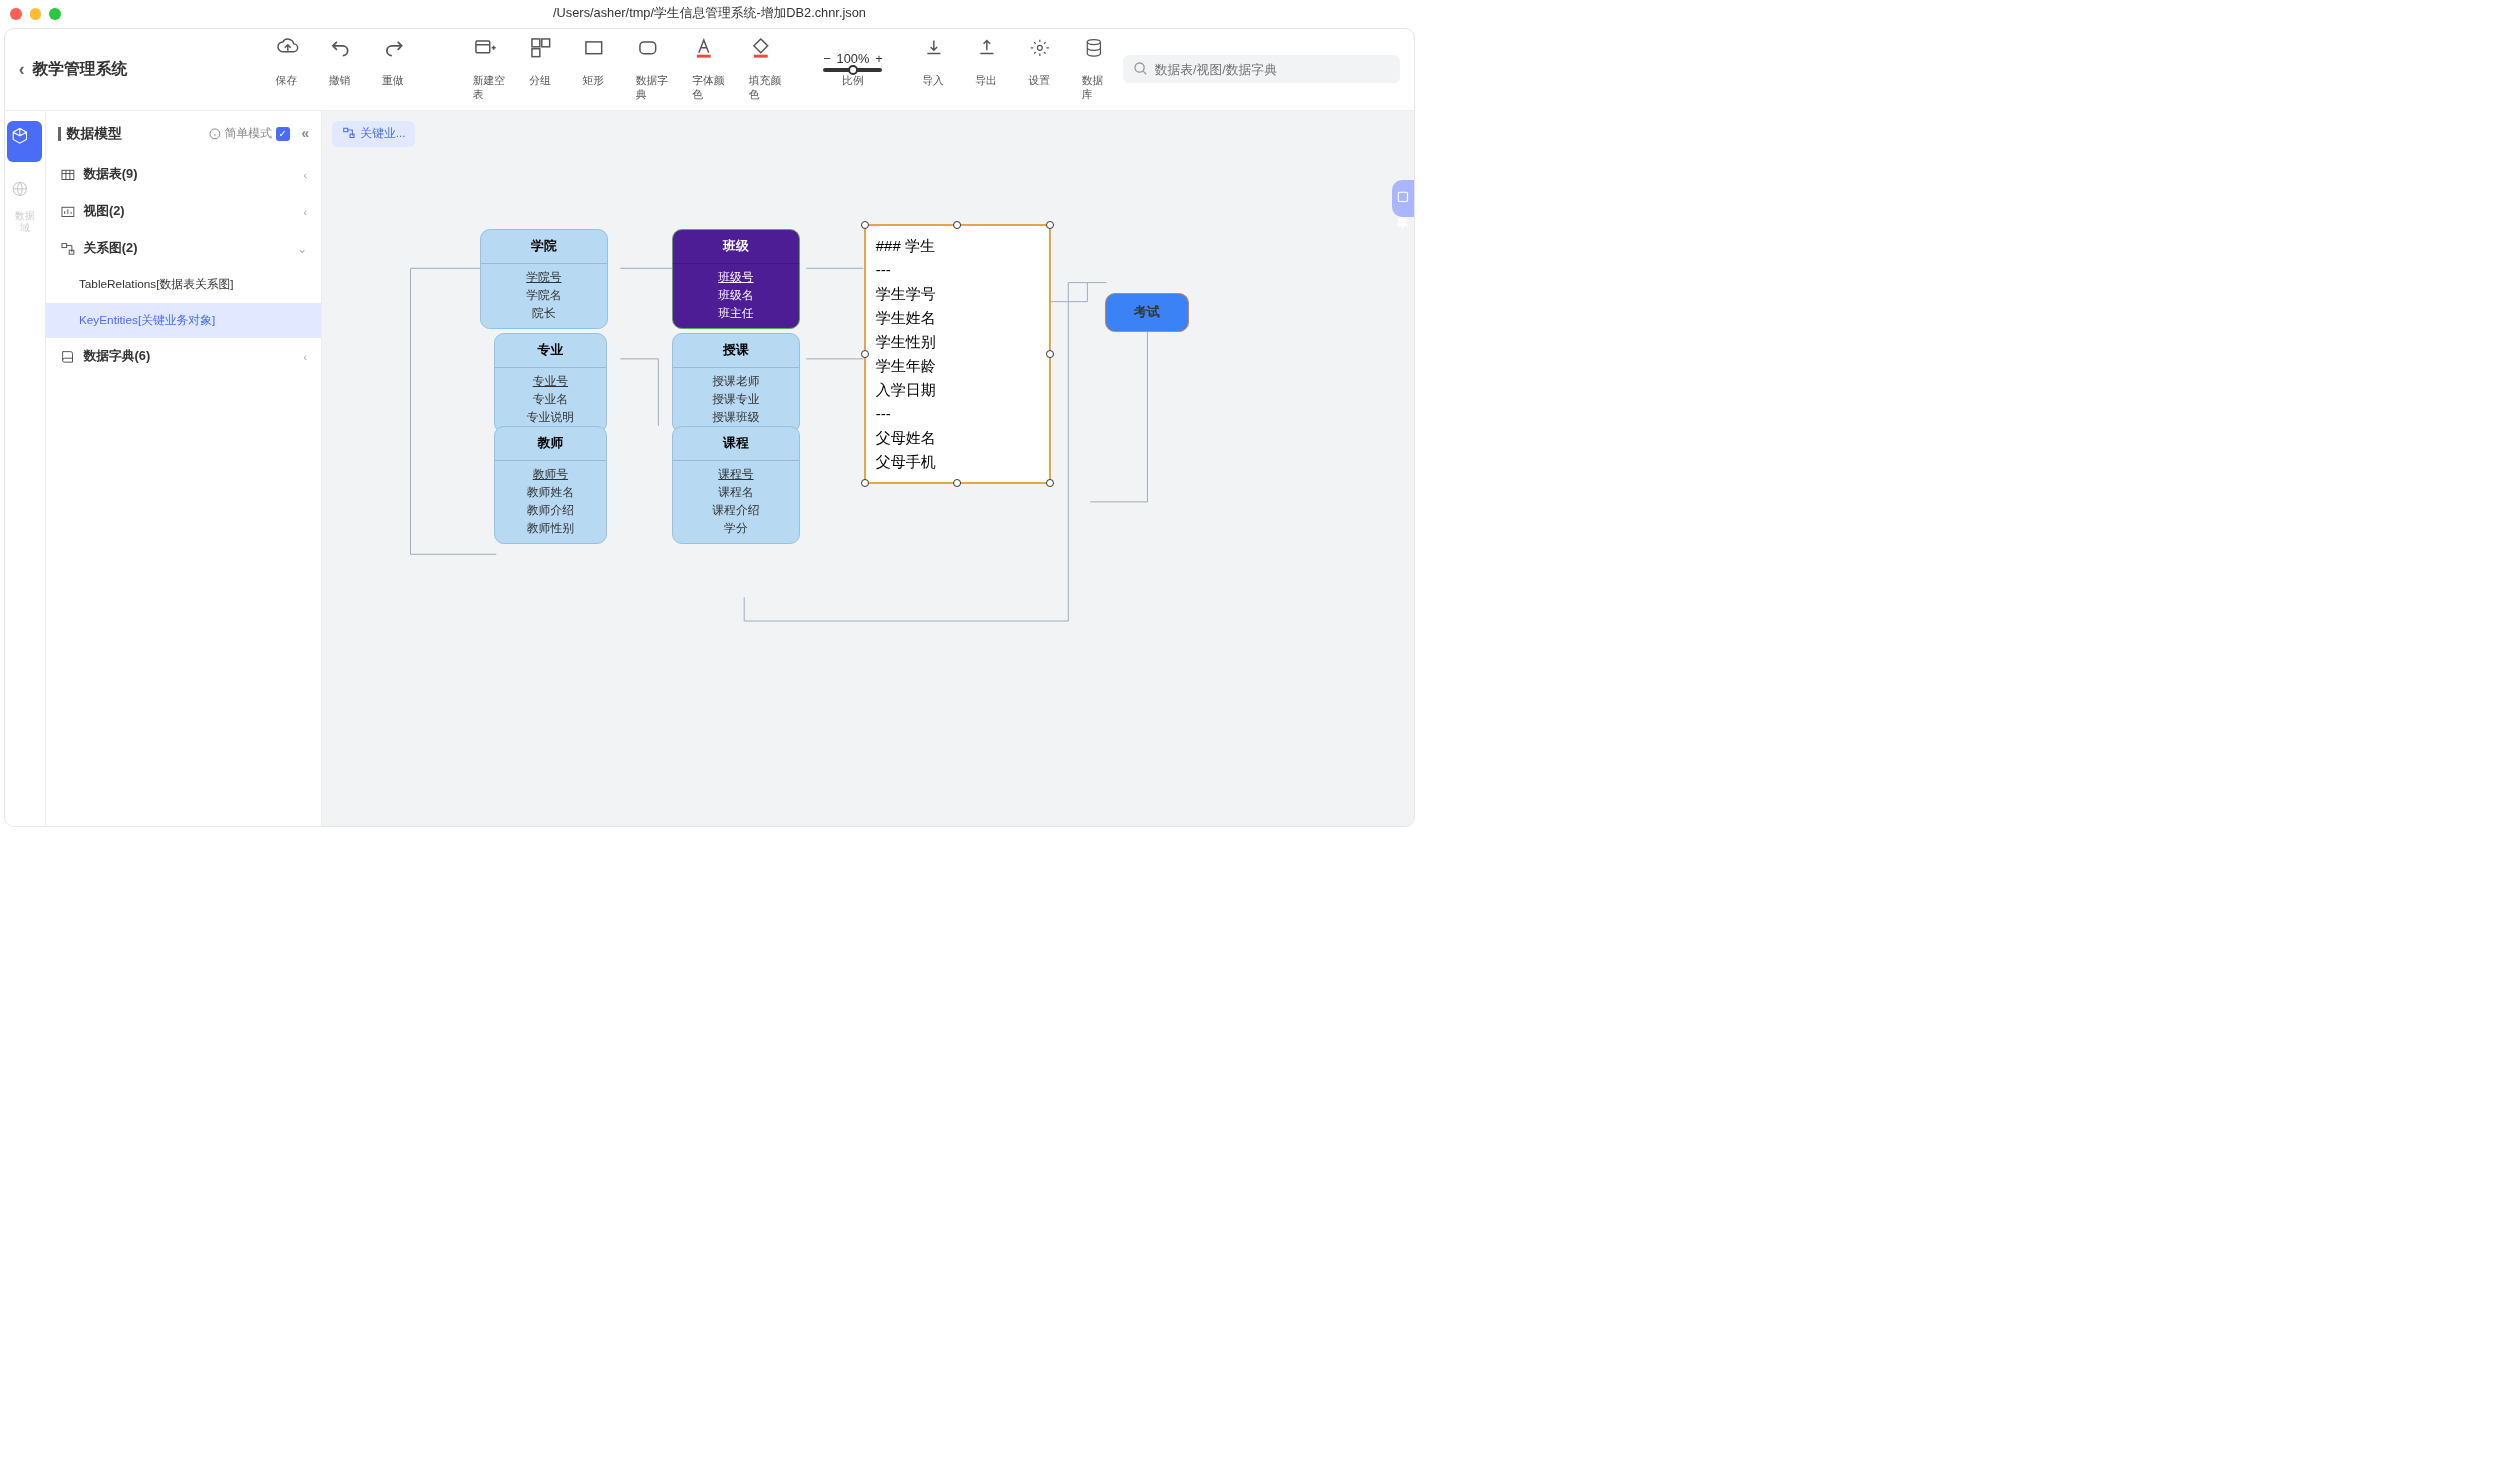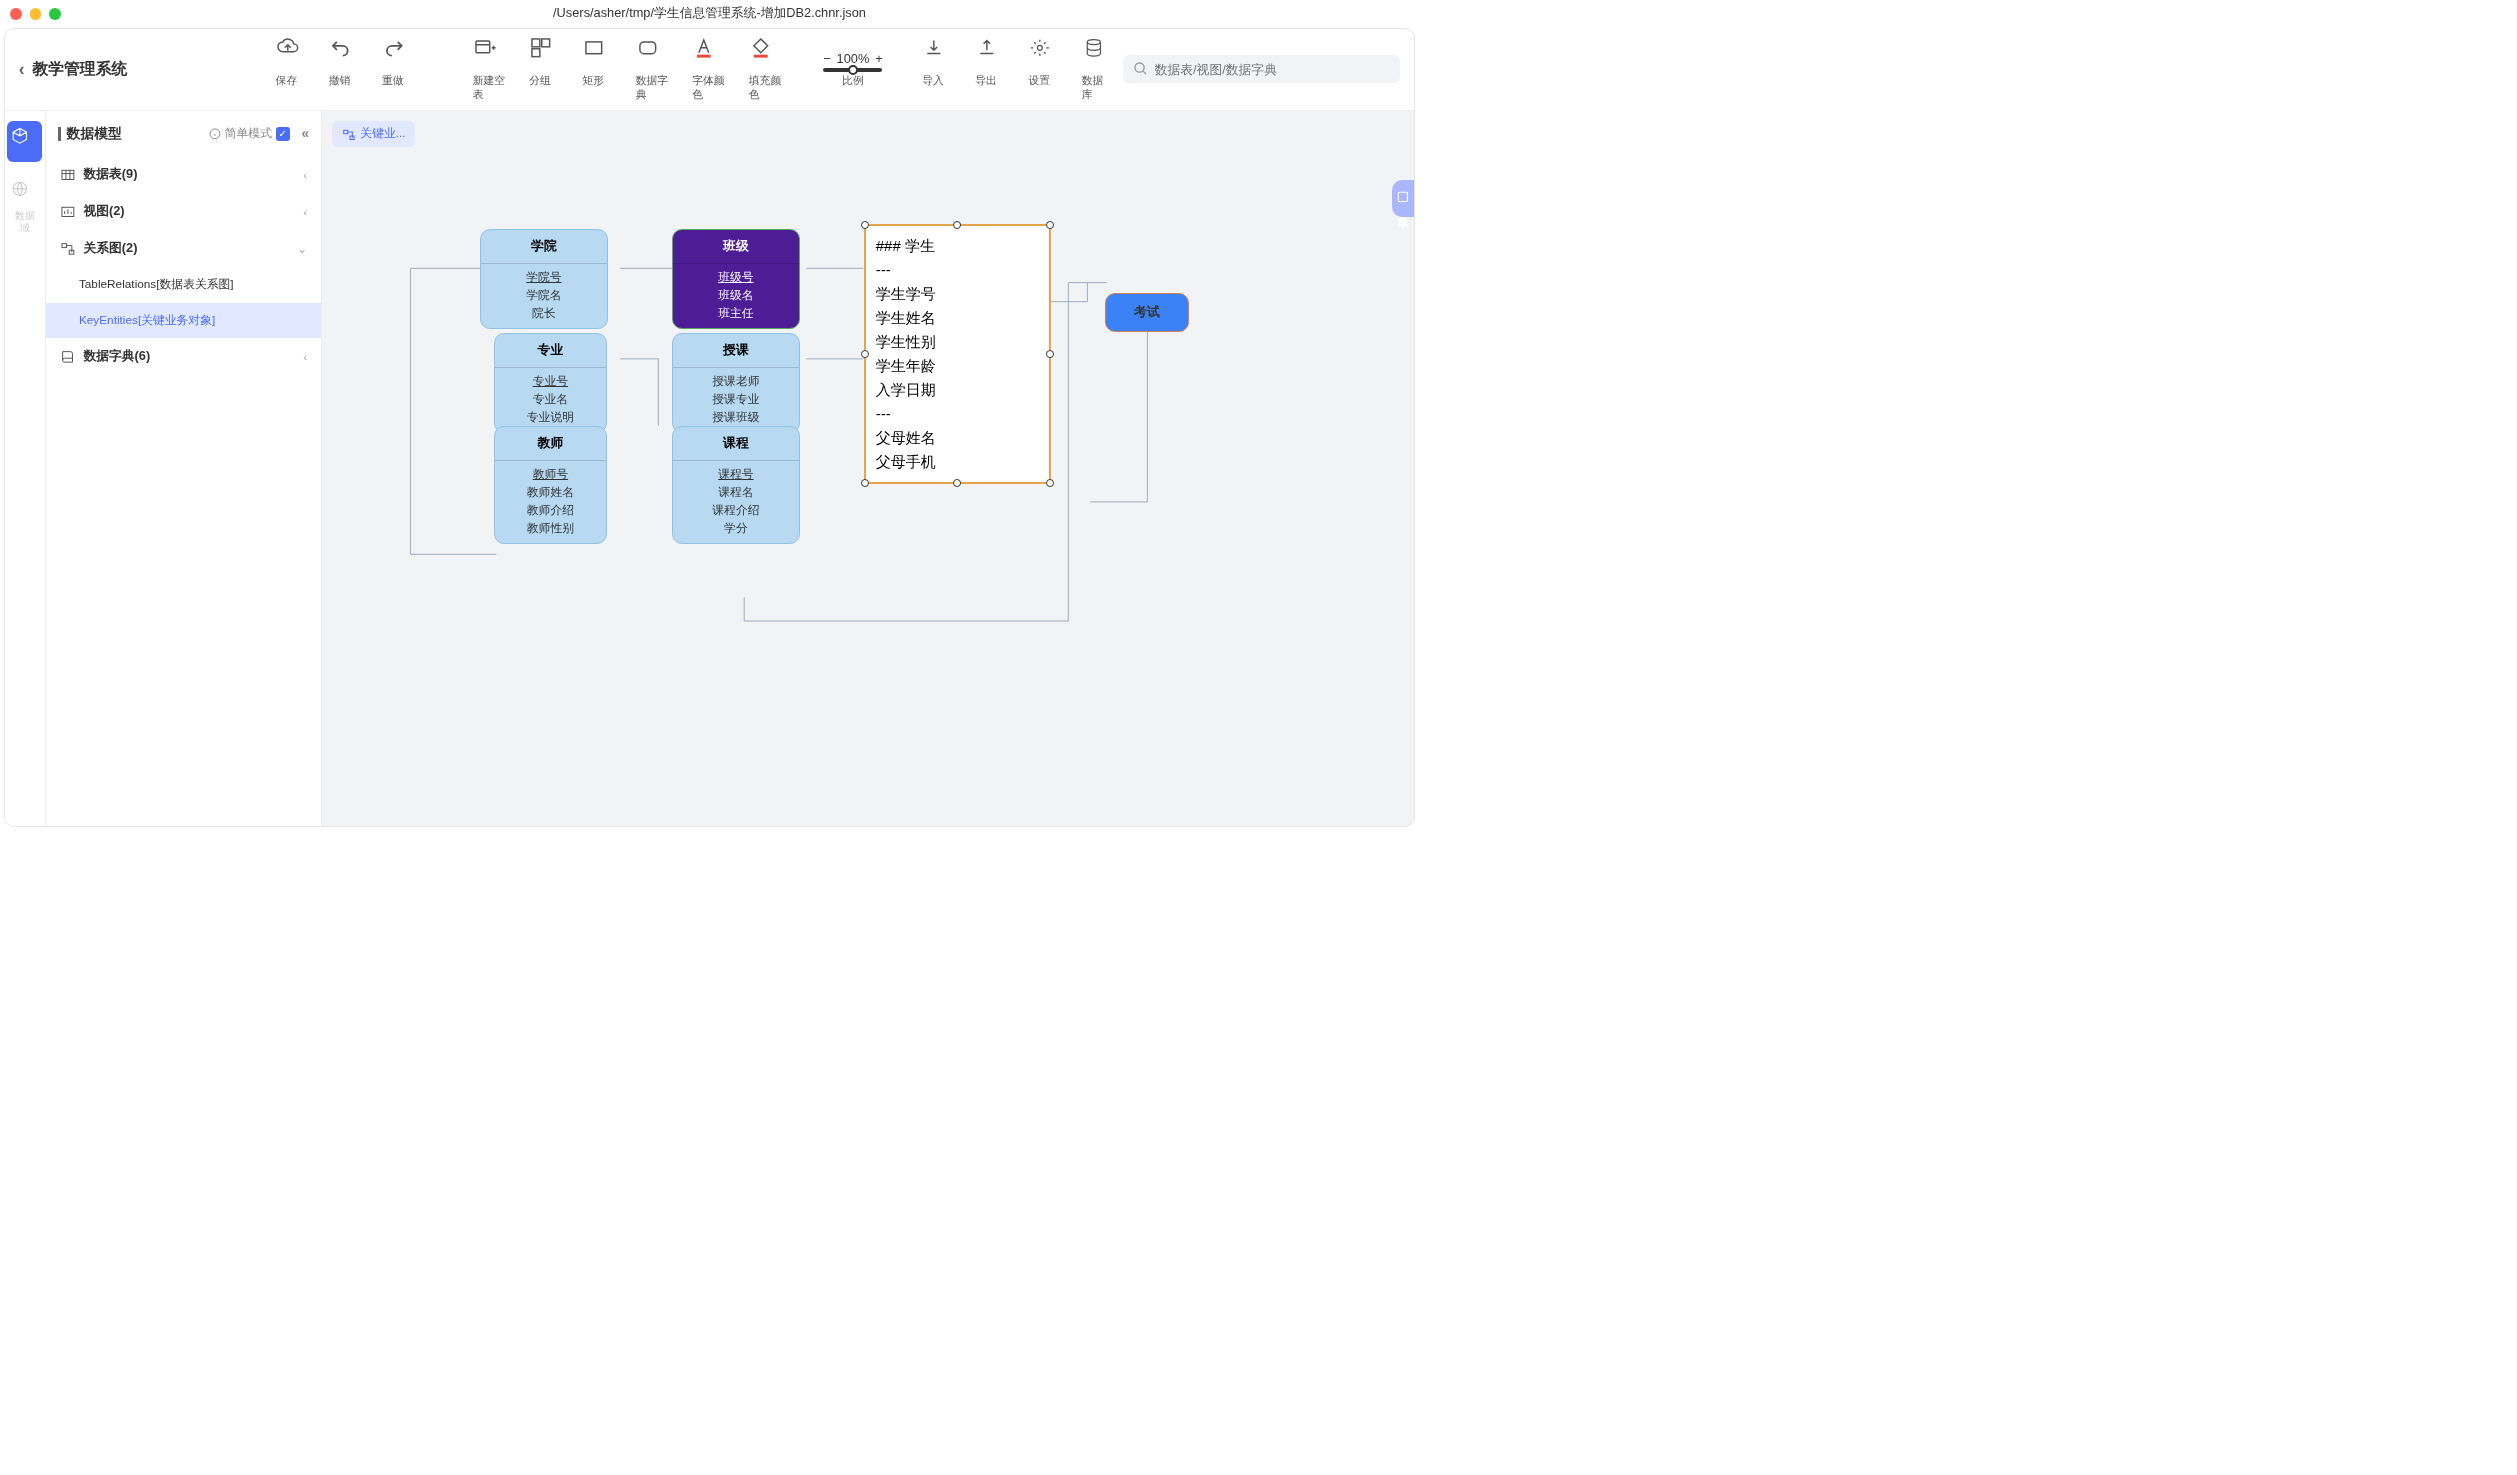--- a/index.html
+++ b/index.html
@@ -38,21 +38,21 @@
 .sidebar-head .bar{width:3px;height:13.8px;background:#666}
 .mode-toggle{margin-left:auto;display:flex;align-items:center;gap:3.9px;font-size:11.8px;color:#888;font-weight:400}
 .checkbox{width:13.8px;height:13.8px;background:#4a6cf7;border-radius:3px;display:flex;align-items:center;justify-content:center;color:#fff;font-size:9.9px}
 .collapse-icon{margin-left:5.9px;color:#888}
 .tree-item{display:flex;align-items:center;padding:9.9px 13.8px;font-size:12.8px;color:#333;gap:7.9px;cursor:pointer;position:relative}
 .tree-item .caret{margin-left:auto;color:#aaa;font-size:11.8px}
 .tree-sub{padding-left:33px;font-size:11.8px}
 .tree-sub.selected{background:#e1e8ff;color:#4a6cf7}
 .tree-icon{width:15.8px;height:15.8px;display:flex;align-items:center;justify-content:center;color:#555}
 .canvas-area{flex:1;background:#f2f3f5;position:relative;overflow:hidden}
-.tab-chip{position:absolute;top:9.9px;left:9.9px;background:#e1e8ff;color:#4a6cf7;padding:4.9px 9.9px;border-radius:5.9px;font-size:11.8px;display:flex;align-items:flex-end;gap:4.9px}
+.tab-chip{position:absolute;top:9.9px;left:9.9px;background:#e1e8ff;color:#4a6cf7;padding:4.9px 9.9px;border-radius:5.9px;font-size:11.8px;display:flex;align-items:flex-start;gap:4.9px}
 .field-lib{position:absolute;right:0;top:69px;background:#aab7ff;color:#fff;padding:9.9px 3.9px;border-radius:9.9px 0 0 9.9px;font-size:10.8px;writing-mode:vertical-rl;display:flex;align-items:center;gap:3.9px}
 .entity{position:absolute;border-radius:9.9px;display:flex;flex-direction:column;overflow:hidden;font-size:12.8px;text-align:center}
 .entity.blue{background:#b7d9f2;border:1px solid #8fc3e5}
 .entity.green{background:#4c1d95;border:1px solid #5aaa5c;color:#fff}
 .entity.orange{background:#3b82f6;border:1px solid #d97f4f;color:#333;justify-content:center}
 .entity-title{padding:7.9px;font-weight:600;border-bottom:1px solid rgba(0,0,0,0.15)}
 .entity.green .entity-title{color:#fff}
 .entity-body{padding:5.9px;display:flex;flex-direction:column;gap:2px;font-size:11.8px;color:#333}
 .entity.green .entity-body{color:#fff}
 .und{text-decoration:underline}

